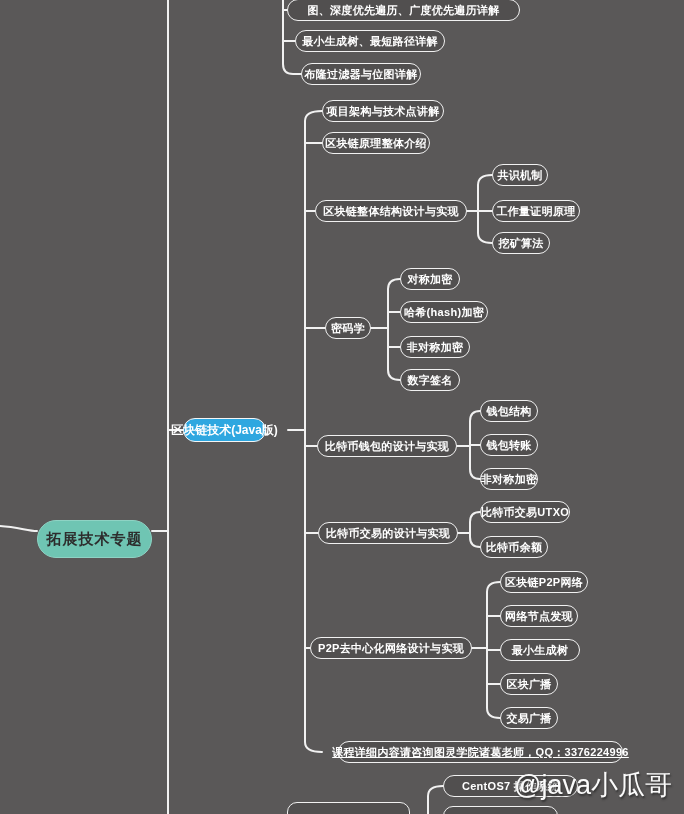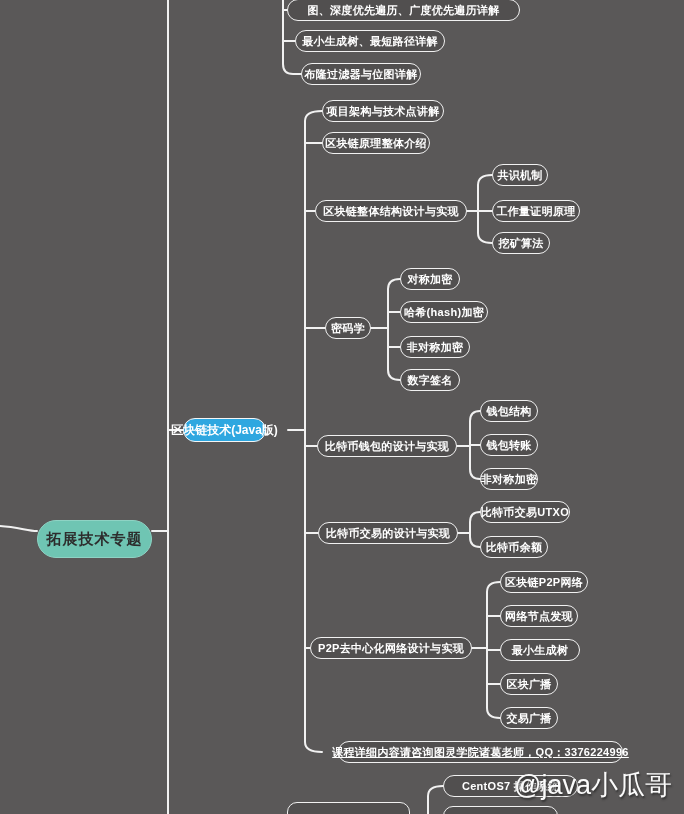--- a/index.html
+++ b/index.html
@@ -164,21 +164,21 @@
   <div class="node" style="left:480px;top:434px;width:58px;">
     <span>钱包转账</span>
   </div>
   <div class="node" style="left:480px;top:468px;width:58px;">
     <span>非对称加密</span>
   </div>
 
   <div class="node" style="left:318px;top:522px;width:140px;">
     <span>比特币交易的设计与实现</span>
   </div>
-  <div class="node" style="left:480px;top:501px;width:90px;justify-content:flex-end;">
+  <div class="node" style="left:480px;top:501px;width:90px;">
     <span>比特币交易UTXO</span>
   </div>
   <div class="node" style="left:480px;top:536px;width:68px;">
     <span>比特币余额</span>
   </div>
 
   <div class="node" style="left:310px;top:637px;width:162px;">
     <span>P2P去中心化网络设计与实现</span>
   </div>
   <div class="node" style="left:500px;top:571px;width:88px;">

